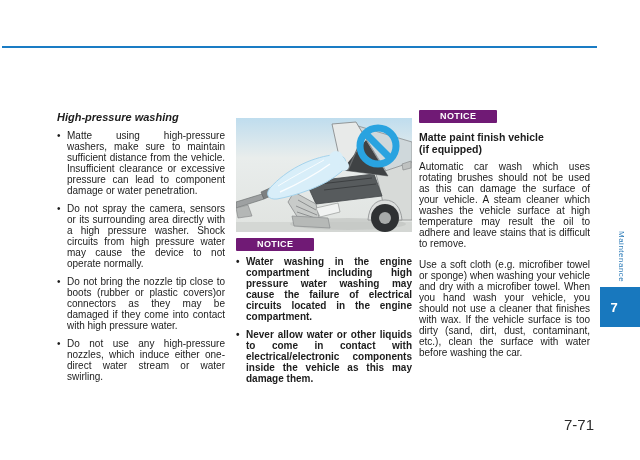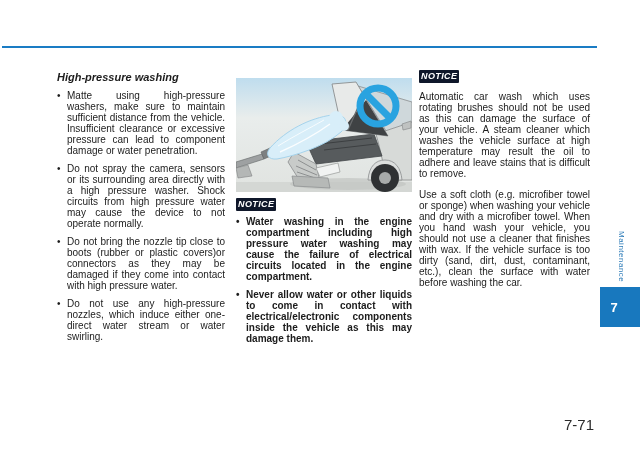--- a/index.html
+++ b/index.html
@@ -3,36 +3,36 @@
 <meta charset="utf-8">
 <style>
   html,body{margin:0;padding:0;background:#ffffff;}
   #page{position:relative;width:640px;height:460px;background:#ffffff;overflow:hidden;
         font-family:"Liberation Sans",sans-serif;color:#1c1c1c;}
 
   
   .header-rule{position:absolute;left:2px;top:46px;width:595px;height:2px;background:#1a7cc4;}
 
   
-  .col{position:absolute;text-align:justify;font-size:10px;line-height:11px;color:#1c1c1c;}
+  .col{position:absolute;text-align:justify;font-size:10px;line-height:11px;color:#1c1c1c;margin-top:40px;}
   #col-left{left:57px;top:71px;width:168px;}
   #col-mid{left:236px;top:78px;width:176px;}
   #col-right{left:419px;top:70px;width:171px;}
 
   .section-heading{font-size:11px;line-height:13px;font-weight:bold;font-style:italic;
                    margin:0 0 6px 0;text-align:left;}
 
   .bullet{display:flex;margin:0 0 7px 0;}
   .bullet .dot{flex:0 0 10px;text-align:left;}
   .bullet .btxt{flex:1;}
   .bold-text .btxt, .bold-text{font-weight:bold;}
 
-  .notice-chip{display:inline-block;background:#0f172a;color:#ffffff;
-               font-weight:bold;font-style:italic;font-size:9px;line-height:13px;
-               padding:0 2px;border-radius:1px;letter-spacing:.4px;}
+  .notice-chip{display:inline-block;background:#701a75;color:#ffffff;
+               font-weight:bold;font-size:9px;line-height:13px;
+               padding:0 21px;border-radius:1px;letter-spacing:.4px;}
   #mid-chip-row{margin:6px 0 5px 0;text-align:left;}
   #right-chip-row{margin:0 0 8px 0;text-align:left;}
 
   .subheading{font-weight:bold;font-size:10.5px;line-height:12px;text-align:left;margin:0 0 6px 0;}
   .para{font-weight:normal;margin:0 0 10px 0;}
 
   
   .illustration{display:block;width:176px;height:114px;}
 
   
@@ -145,20 +145,24 @@
     <div class="bullet bold-text">
       <span class="dot">•</span>
       <span class="btxt">Never allow water or other liquids to come in contact with electrical/electronic components inside the vehicle as this may damage them.</span>
     </div>
   </div>
 
   <div class="col" id="col-right">
     <div id="right-chip-row">
       <span class="notice-chip">NOTICE</span>
     </div>
+    <div class="subheading">
+      <div>Matte paint finish vehicle</div>
+      <div>(if equipped)</div>
+    </div>
     <p class="para">Automatic car wash which uses rotating brushes should not be used as this can damage the surface of your vehicle. A steam cleaner which washes the vehicle surface at high temperature may result the oil to adhere and leave stains that is difficult to remove.</p>
     <p class="para">Use a soft cloth (e.g. microfiber towel or sponge) when washing your vehicle and dry with a microfiber towel. When you hand wash your vehicle, you should not use a cleaner that finishes with wax. If the vehicle surface is too dirty (sand, dirt, dust, contaminant, etc.), clean the surface with water before washing the car.</p>
   </div>
 
   <div class="chapter-label">Maintenance</div>
   <div class="chapter-tab">
     <span>7</span>
   </div>
 
   <div class="page-number">7-71</div>

